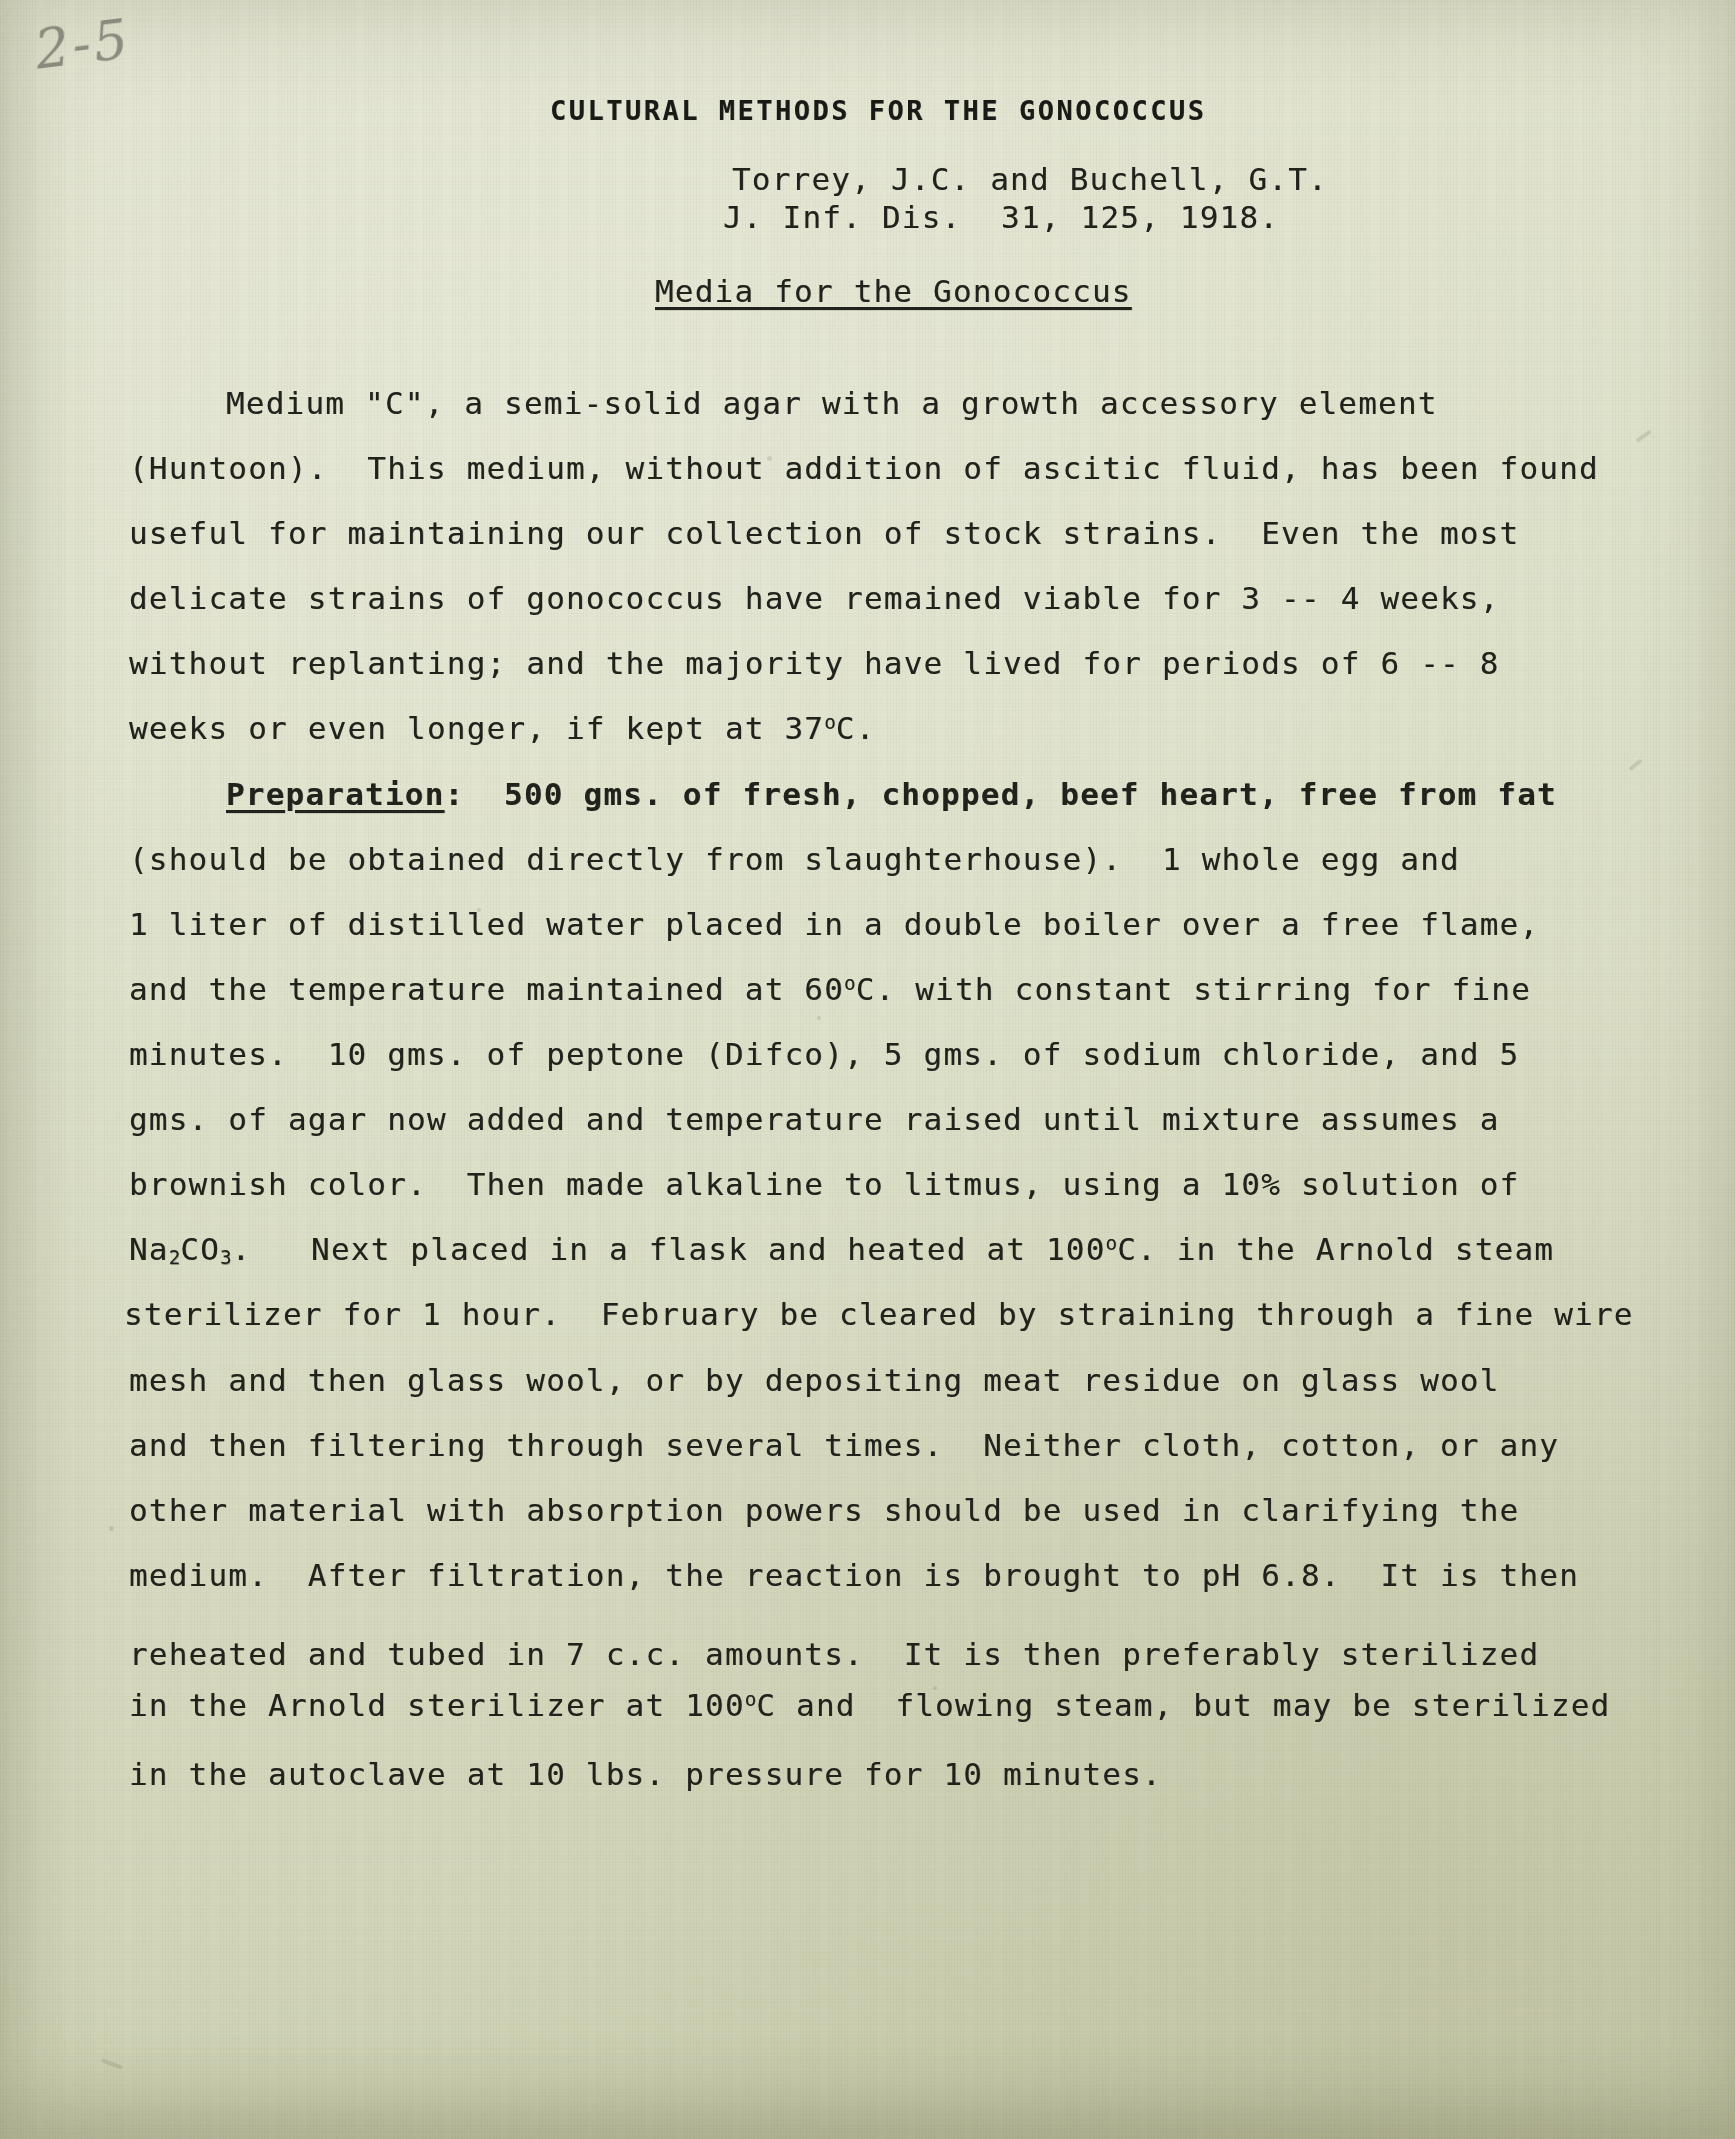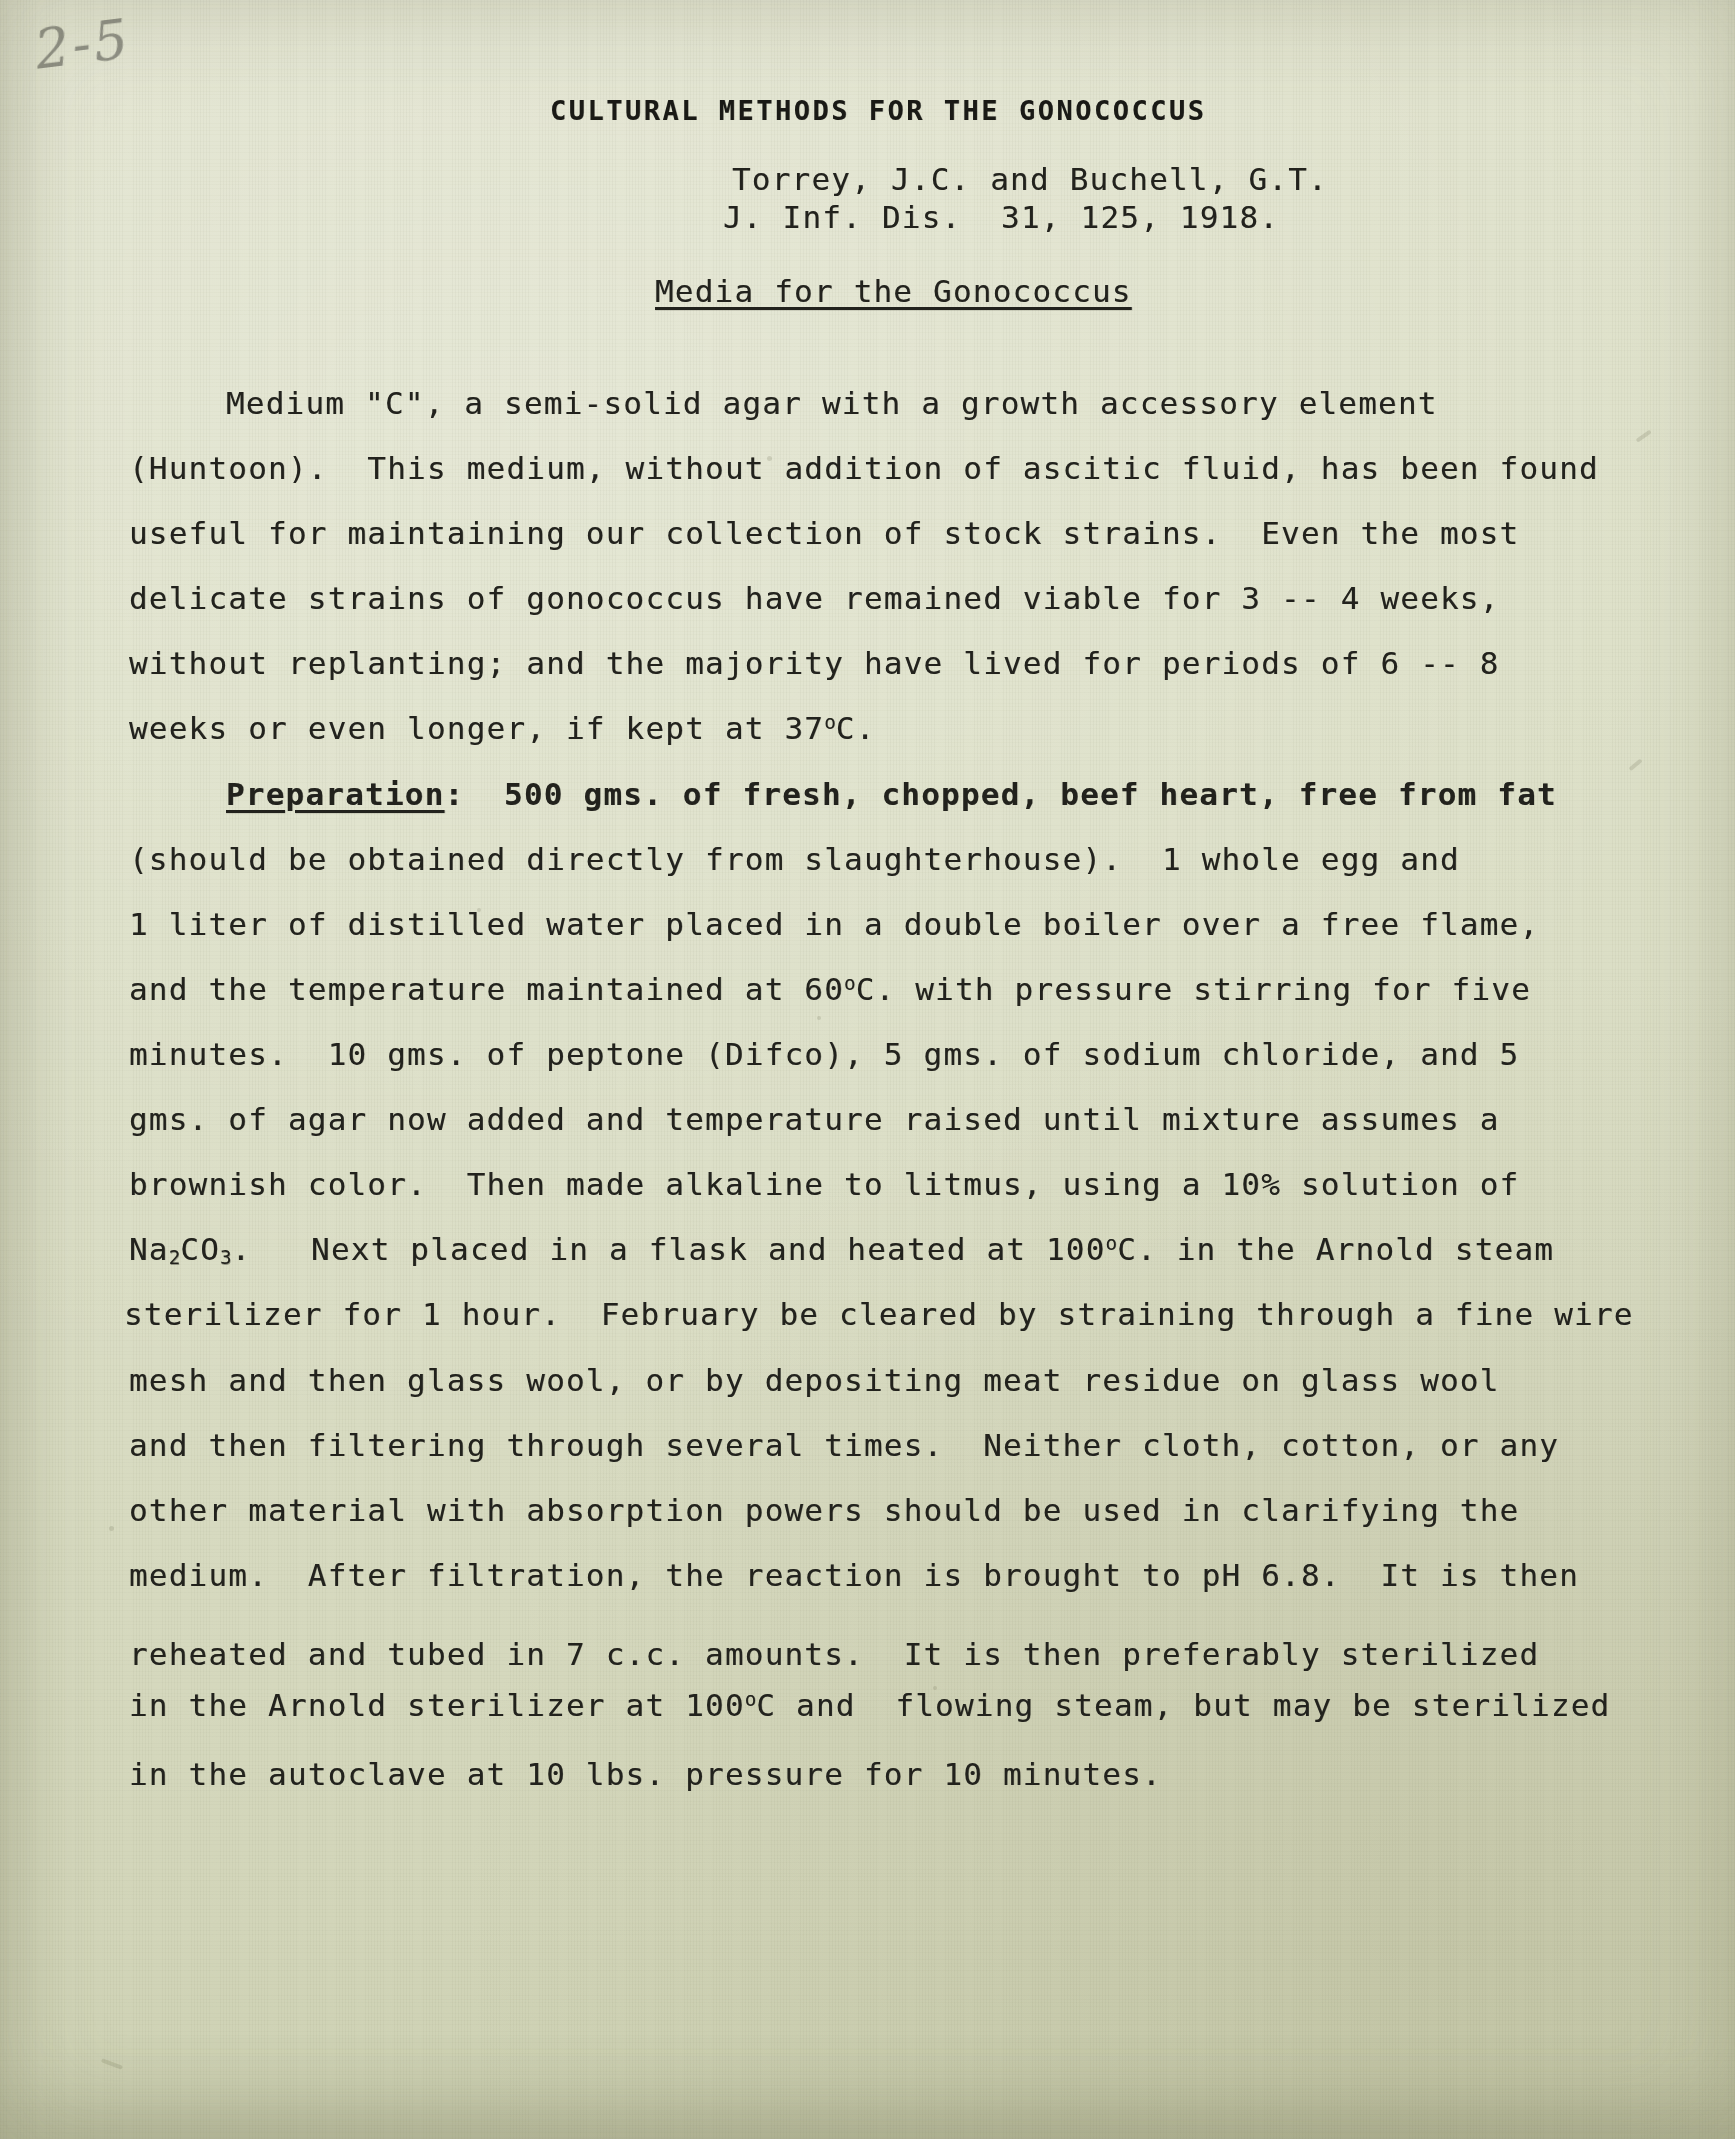--- a/index.html
+++ b/index.html
@@ -138,21 +138,21 @@
     <div class="t" style="left:129px; top:645px;">without replanting; and the majority have lived for periods of 6 -- 8</div>
 
     <div class="t" style="left:129px; top:710px;"><span>weeks or even longer, if kept at 37</span><sup>o</sup><span>C.</span></div>
 
     <div class="t" style="left:226px; top:776px;font-weight:bold;"><span class="u">Preparation</span><span>:  500 gms. of fresh, chopped, beef heart, free from fat</span></div>
 
     <div class="t" style="left:129px; top:841px;">(should be obtained directly from slaughterhouse).  1 whole egg and</div>
 
     <div class="t" style="left:129px; top:906px;">1 liter of distilled water placed in a double boiler over a free flame,</div>
 
-    <div class="t" style="left:129px; top:971px;"><span>and the temperature maintained at 60</span><sup>o</sup><span>C. with pressure stirring for five</span></div>
+    <div class="t" style="left:129px; top:971px;"><span>and the temperature maintained at 60</span><sup>o</sup><span>C. with constant stirring for fine</span></div>
 
     <div class="t" style="left:129px; top:1036px;">minutes.  10 gms. of peptone (Difco), 5 gms. of sodium chloride, and 5</div>
 
     <div class="t" style="left:129px; top:1101px;">gms. of agar now added and temperature raised until mixture assumes a</div>
 
     <div class="t" style="left:129px; top:1166px;">brownish color.  Then made alkaline to litmus, using a 10% solution of</div>
 
     <div class="t" style="left:129px; top:1231px;text-align:center;"><span>Na</span><sub>2</sub><span>CO</span><sub>3</sub><span>.   Next placed in a flask and heated at 100</span><sup>o</sup><span>C. in the Arnold steam</span></div>
 
     <div class="t" style="left:124px; top:1296px;"><span>sterilizer for 1 hour.  February be cleared by straining through a fine wire</span></div>

